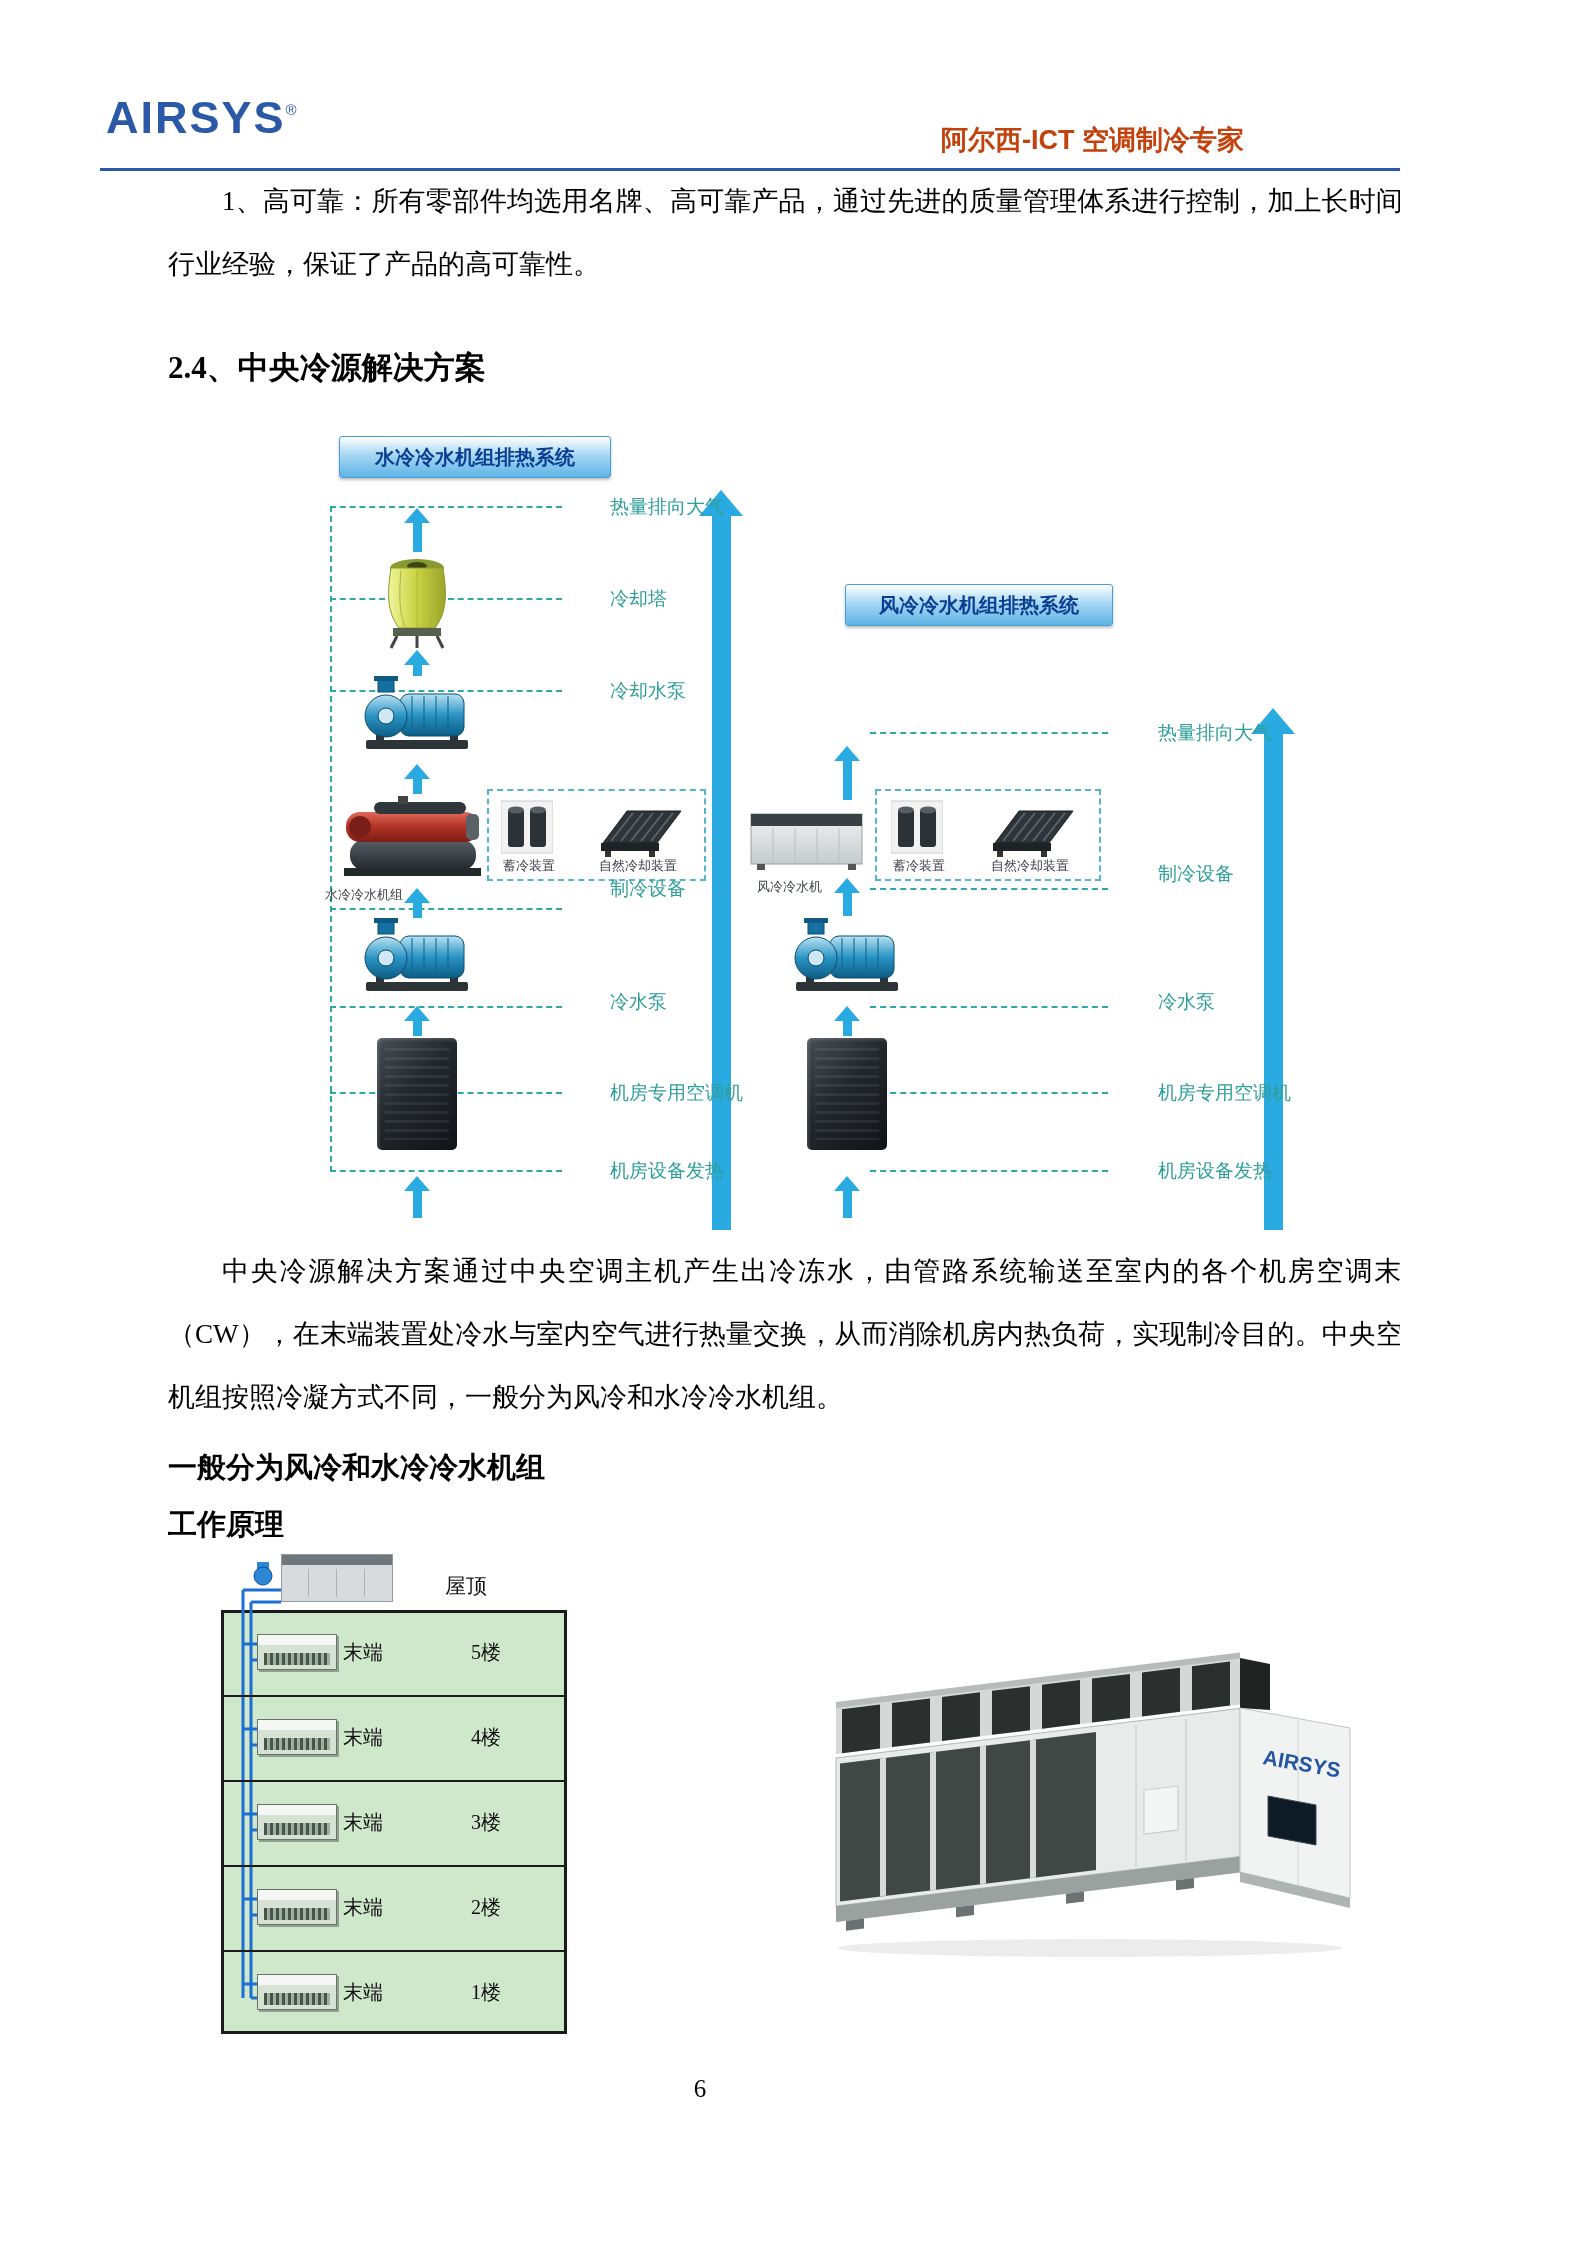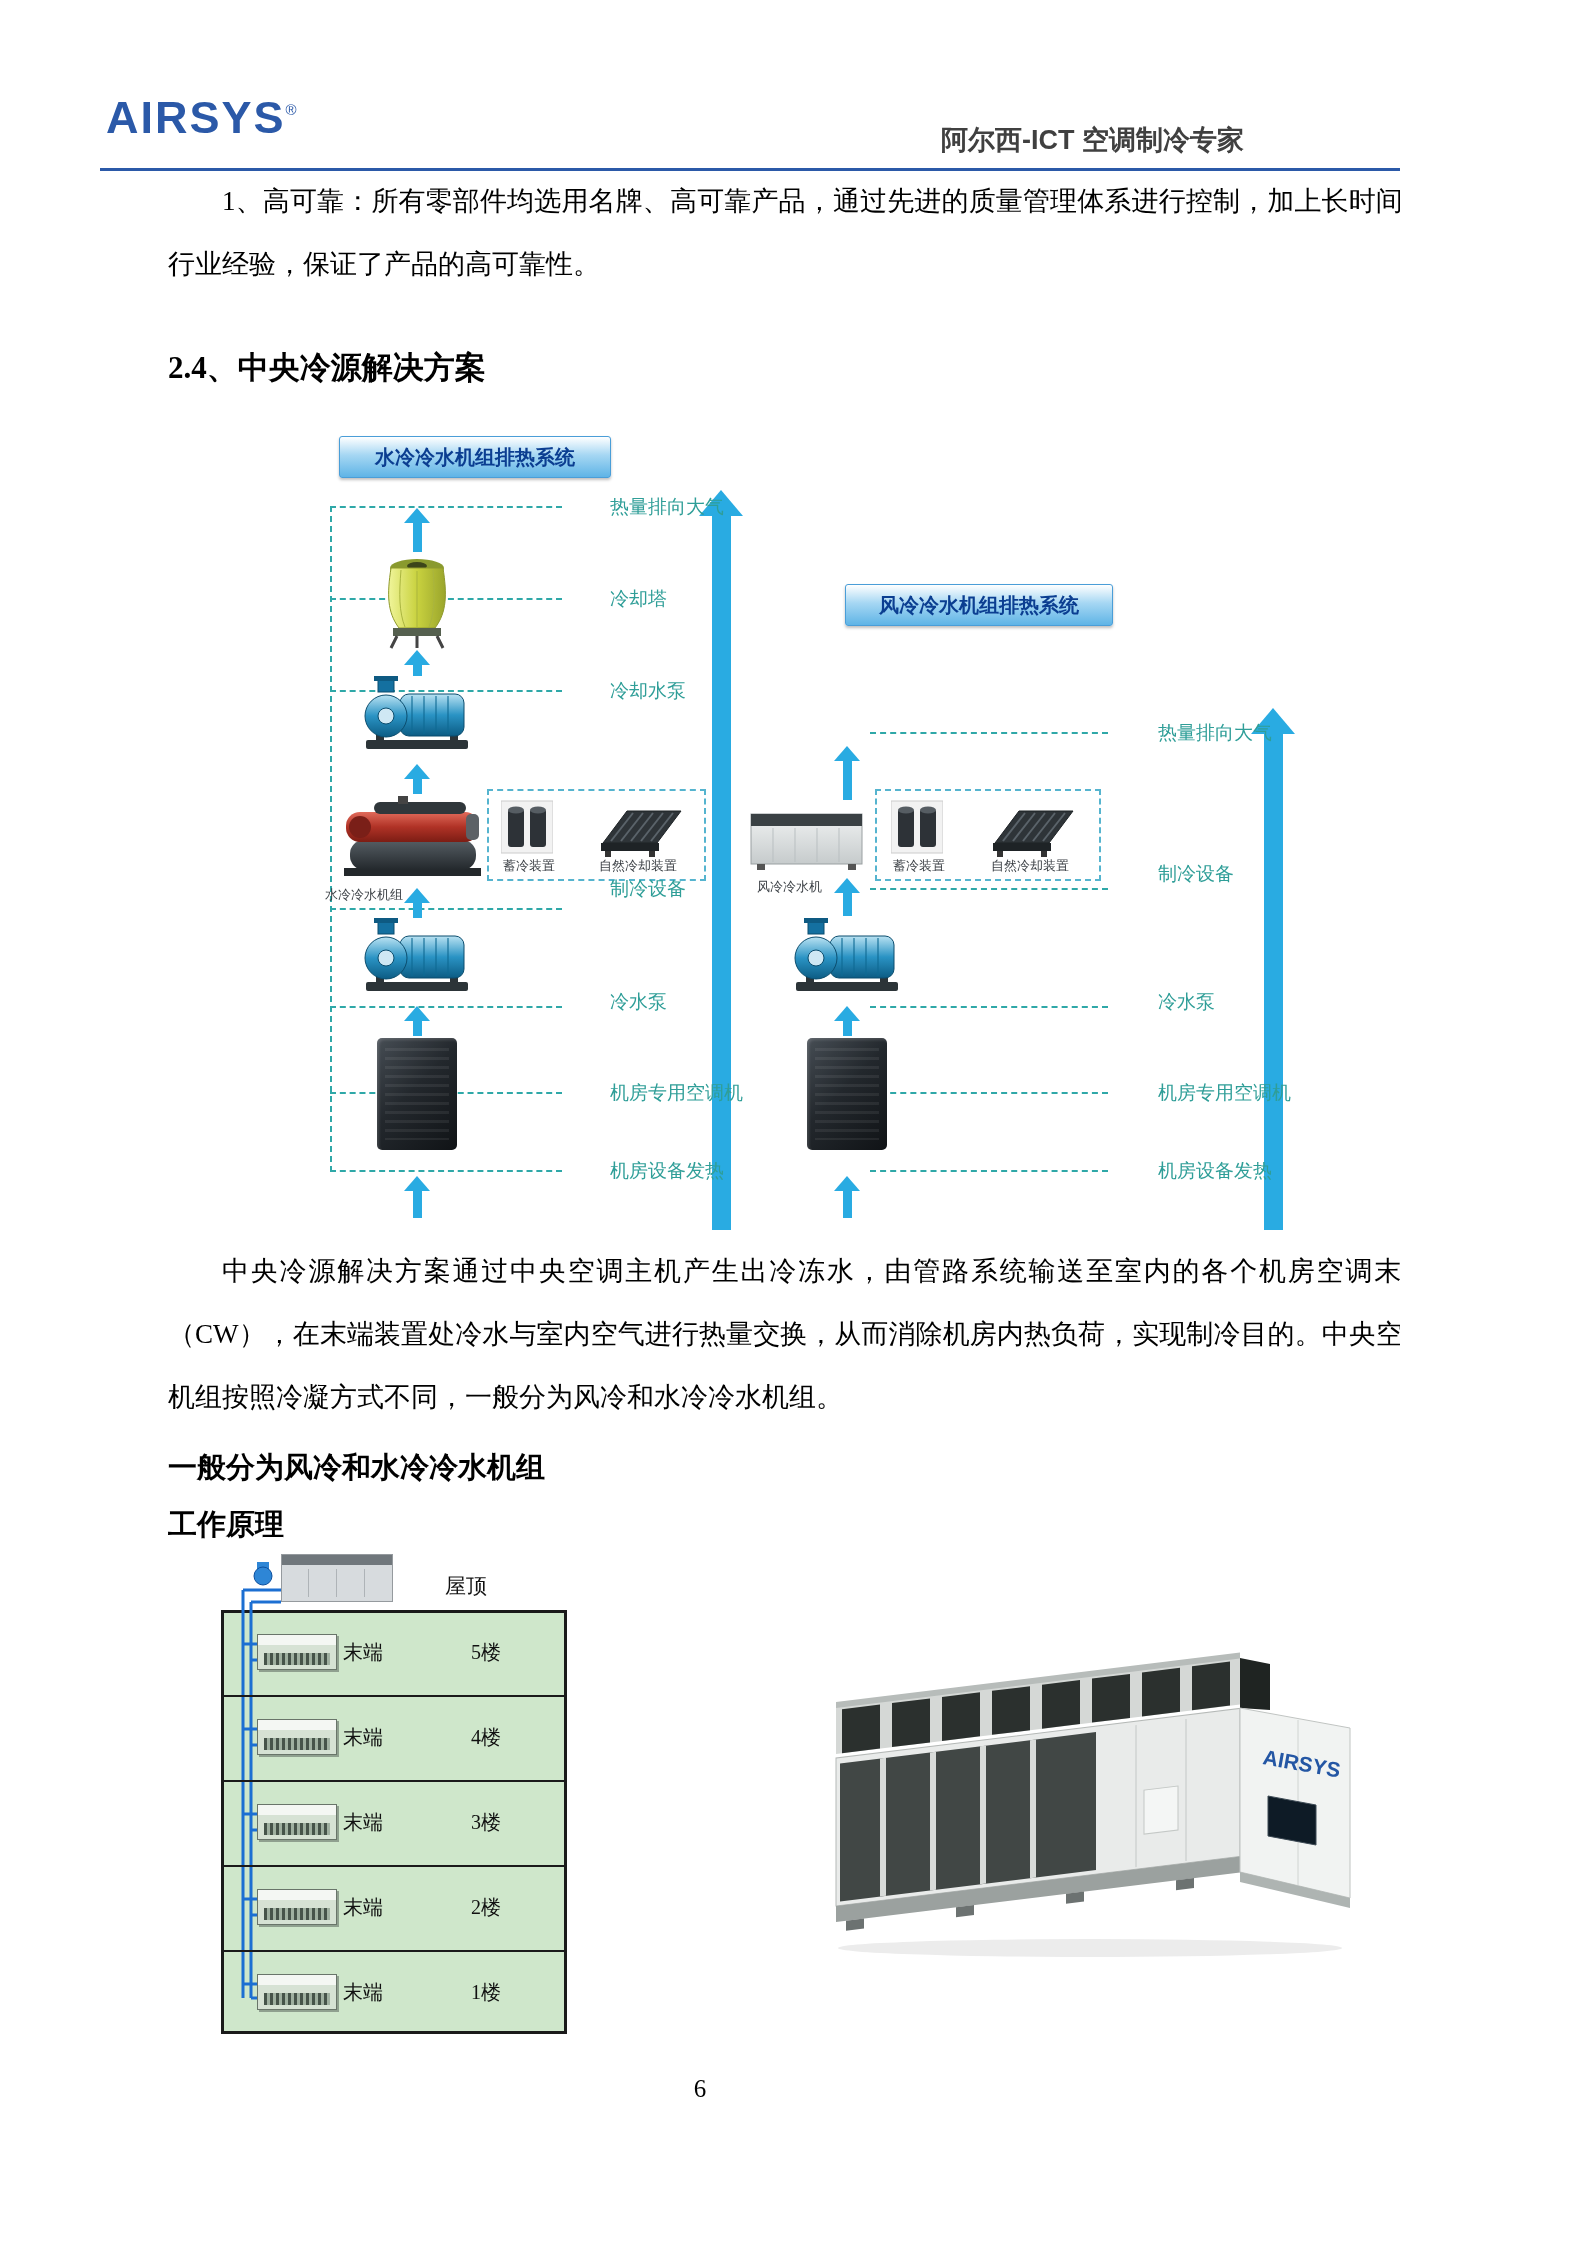--- a/index.html
+++ b/index.html
@@ -5,21 +5,21 @@
   * { margin:0; padding:0; box-sizing:border-box; }
   html,body { background:#ffffff; }
   body { font-family:"Liberation Serif","DejaVu Serif",serif; color:#000; }
   .page { position:relative; width:1400px; height:2244px; background:#fff; overflow:hidden; }
 
   
   .logo { position:absolute; left:106px; top:92px; font-family:"Liberation Sans","DejaVu Sans",sans-serif;
           font-weight:800; font-size:45px; letter-spacing:2px; color:#2b59a8; }
   .logo sup { font-size:15px; font-weight:400; vertical-align:18px; }
   .tagline { position:absolute; right:156px; top:122px; font-family:"Liberation Sans","DejaVu Sans",sans-serif;
-             font-weight:bold; font-size:27px; color:#404040; }
+             font-weight:bold; font-size:27px; color:#c2410c; }
   .header-rule { position:absolute; left:100px; top:168px; width:1386px; height:3px; background:#2b59a8; }
 
   
   .para { position:absolute; left:168px; width:1262px; font-size:27px; line-height:63px;
           text-align:justify; text-indent:2em; }
   .h-sec { position:absolute; left:168px; font-weight:bold; font-size:31px; }
   .h-sub { position:absolute; left:168px; font-weight:bold; font-size:29px; }
 
   
   .diagram { position:absolute; left:325px; top:428px; width:990px; height:812px; }

